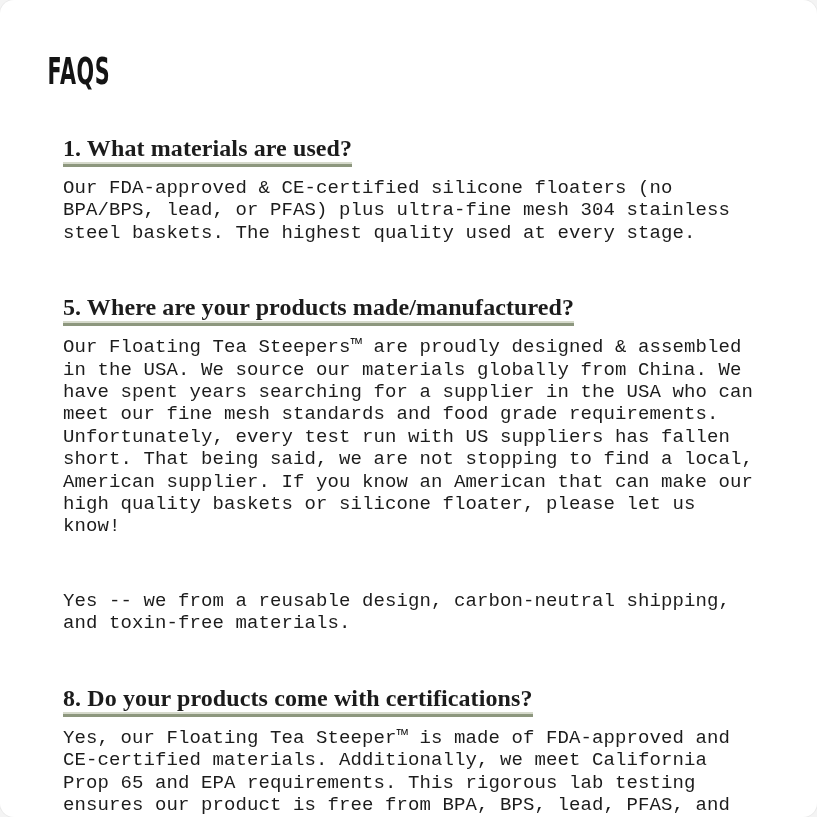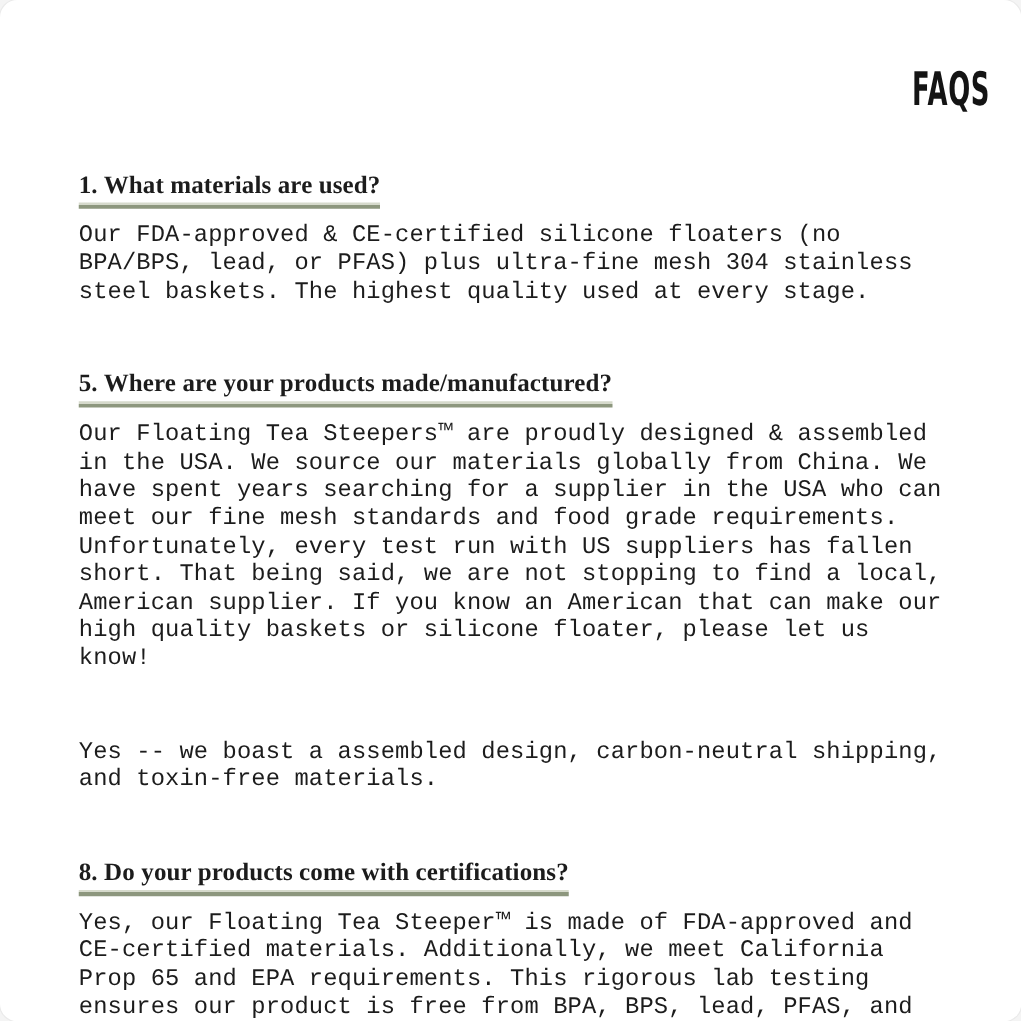--- a/index.html
+++ b/index.html
@@ -12,21 +12,21 @@
     width: 817px;
     height: 817px;
     margin: 0 auto;
     background: #ffffff;
     border-radius: 14px;
     box-shadow: 0 0 0 1px rgba(0,0,0,0.04);
     padding-top: 52px;
     overflow: hidden;
   }
   .page-title-wrap {
-    text-align: right;
+    text-align: left;
     height: 40px;
     line-height: 40px;
     margin-bottom: 45px;
     margin-left: 23px;
   }
   .page-title {
     display: inline-block;
     font-family: "DejaVu Sans", "Liberation Sans", sans-serif;
     font-weight: 800;
     font-size: 37px;
@@ -38,21 +38,21 @@
   .faq-list {
     margin-left: 63px;
     width: 695px;
   }
   .faq-section {
     margin-bottom: 52px;
   }
   .faq-section:last-child { margin-bottom: 0; }
   .faq-question {
     display: inline-block;
-    font-size: 20px;
+    font-size: 24px;
     font-weight: bold;
     line-height: 23px;
     color: #1c1c1c;
     letter-spacing: 0.1px;
   }
   .faq-question::after {
     content: "";
     display: block;
     height: 5px;
     margin-top: 2px;
@@ -82,21 +82,21 @@
       <h2 class="faq-question">1. What materials are used?</h2>
       <p class="faq-answer">Our FDA-approved &amp; CE-certified silicone floaters (no BPA/BPS, lead, or PFAS) plus ultra-fine mesh 304 stainless steel baskets. The highest quality used at every stage.</p>
     </section>
 
     <section class="faq-section">
       <h2 class="faq-question">5. Where are your products made/manufactured?</h2>
       <p class="faq-answer">Our Floating Tea Steepers™ are proudly designed &amp; assembled in the USA. We source our materials globally from China. We have spent years searching for a supplier in the USA who can meet our fine mesh standards and food grade requirements. Unfortunately, every test run with US suppliers has fallen short. That being said, we are not stopping to find a local, American supplier. If you know an American that can make our high quality baskets or silicone floater, please let us know!</p>
     </section>
 
     <section class="faq-section">
-      <p class="faq-answer">Yes -- we boast a assembled design, carbon-neutral shipping, and toxin-free materials.</p>
+      <p class="faq-answer">Yes -- we from a reusable design, carbon-neutral shipping, and toxin-free materials.</p>
     </section>
 
     <section class="faq-section">
       <h2 class="faq-question">8. Do your products come with certifications?</h2>
       <p class="faq-answer">Yes, our Floating Tea Steeper™ is made of FDA-approved and CE-certified materials. Additionally, we meet California Prop 65 and EPA requirements. This rigorous lab testing ensures our product is free from BPA, BPS, lead, PFAS, and other toxins--even when submerged in water at high temperatures.</p>
     </section>
 
   </div>
 </div>
 

